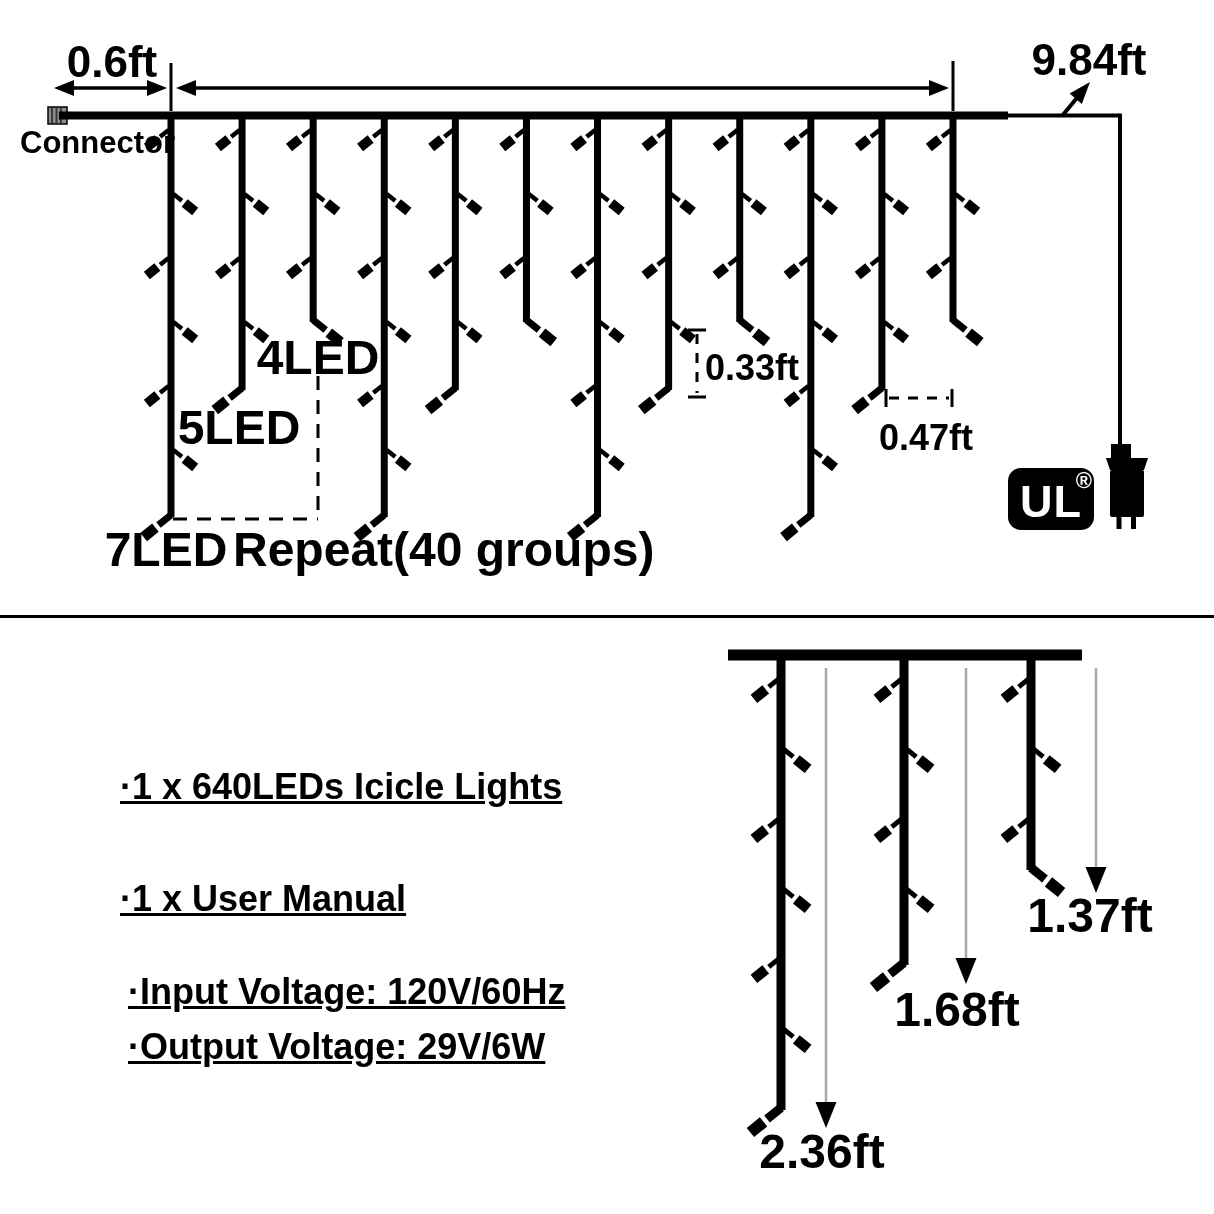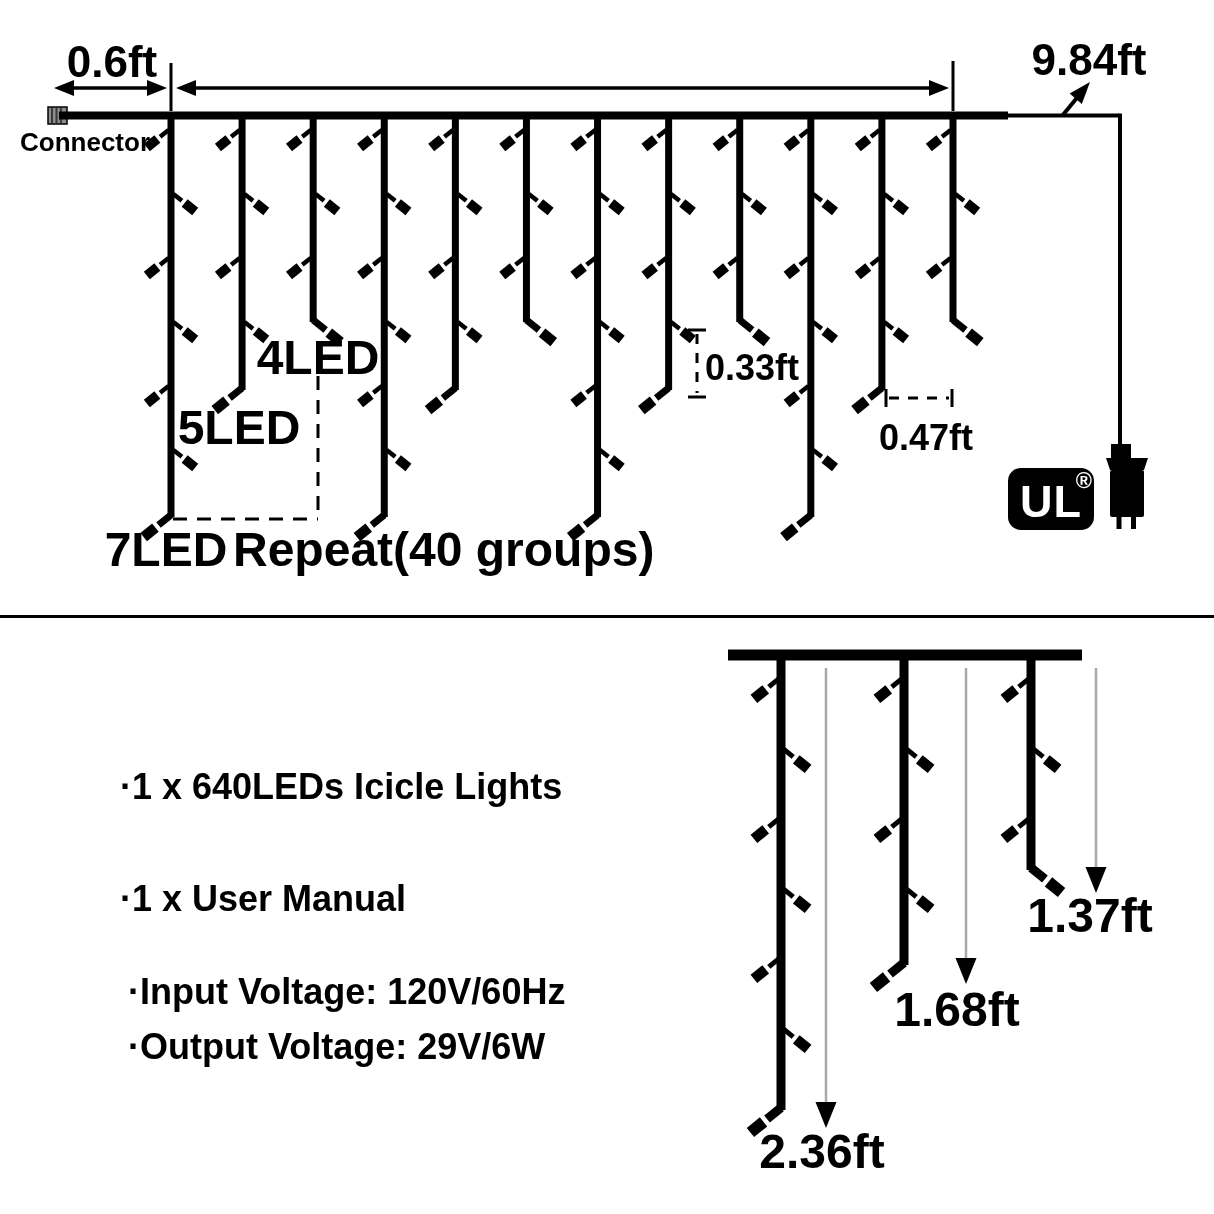--- a/index.html
+++ b/index.html
@@ -10,22 +10,22 @@
   svg{position:absolute;left:0;display:block;}
   .lbl{
     position:absolute;font-weight:bold;white-space:nowrap;color:#000;
     line-height:1;letter-spacing:0px;
   }
   .ctr{transform:translate(-50%,-50%);}
   .vctr{transform:translate(0,-50%);}
   .big{font-size:44px;}
   .mid{font-size:48px;}
   .dim{font-size:36px;}
-  .spec{font-size:36px;}
-  .small{font-size:26px;}
+  .spec{font-size:36px;text-decoration:underline;}
+  .small{font-size:31px;}
   .ul-box{
     position:absolute;left:1008px;top:468px;width:86px;height:62px;
     background:#000;border-radius:13px;color:#fff;
   }
   .ul-text{
     position:absolute;left:0;top:6px;width:100%;text-align:center;
     font-weight:bold;font-size:45px;line-height:56px;letter-spacing:1px;
   }
   .ul-reg{
     position:absolute;right:2px;top:2px;font-size:22px;font-weight:bold;line-height:22px;

